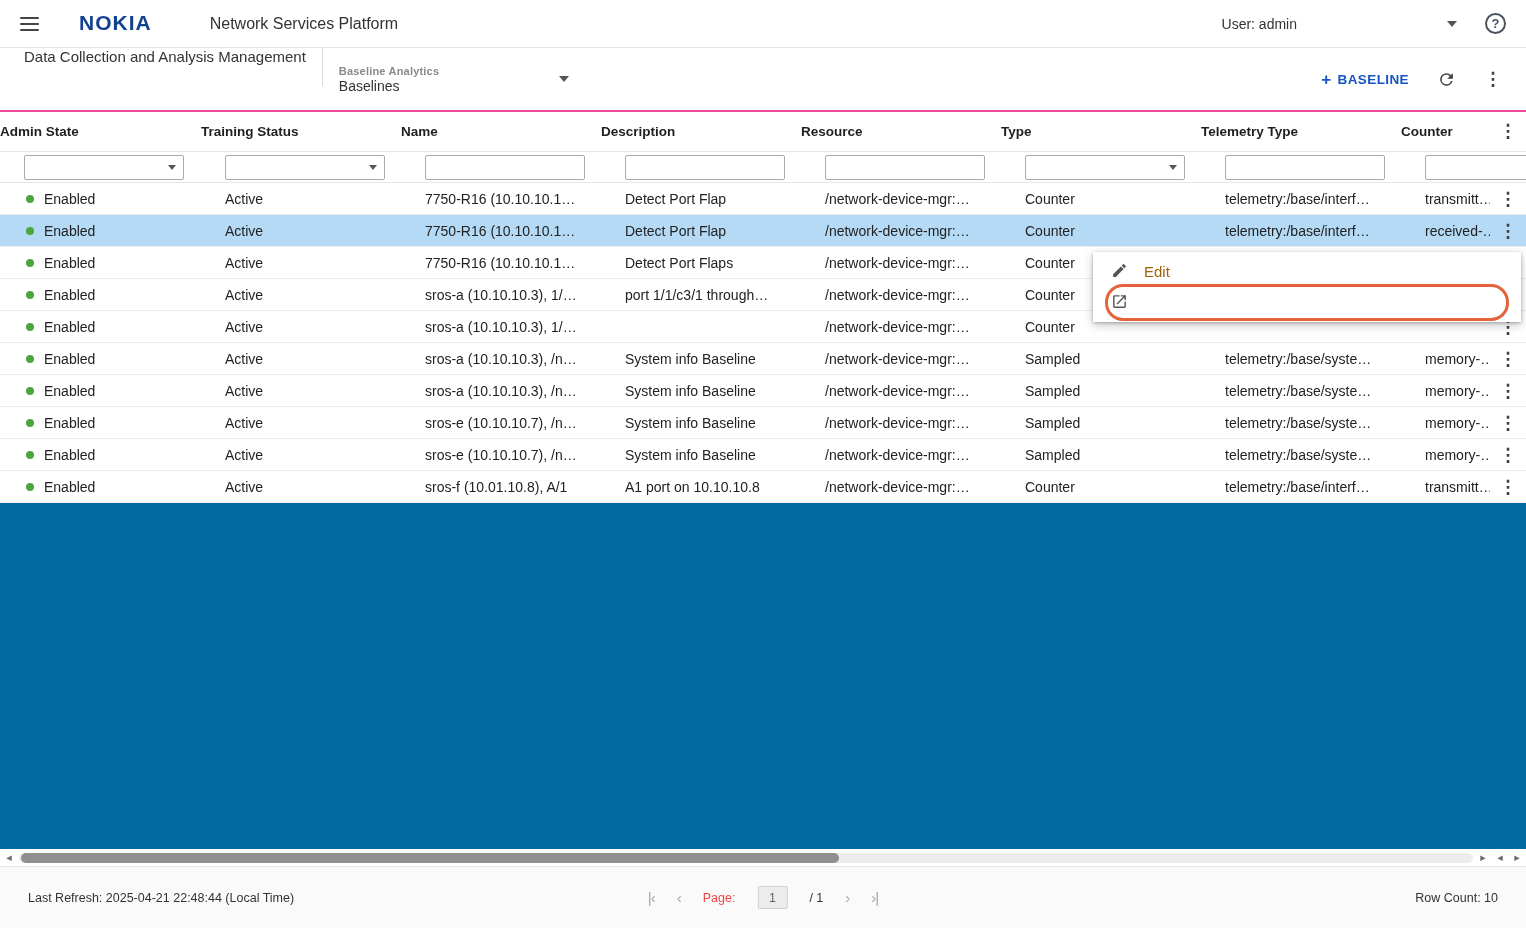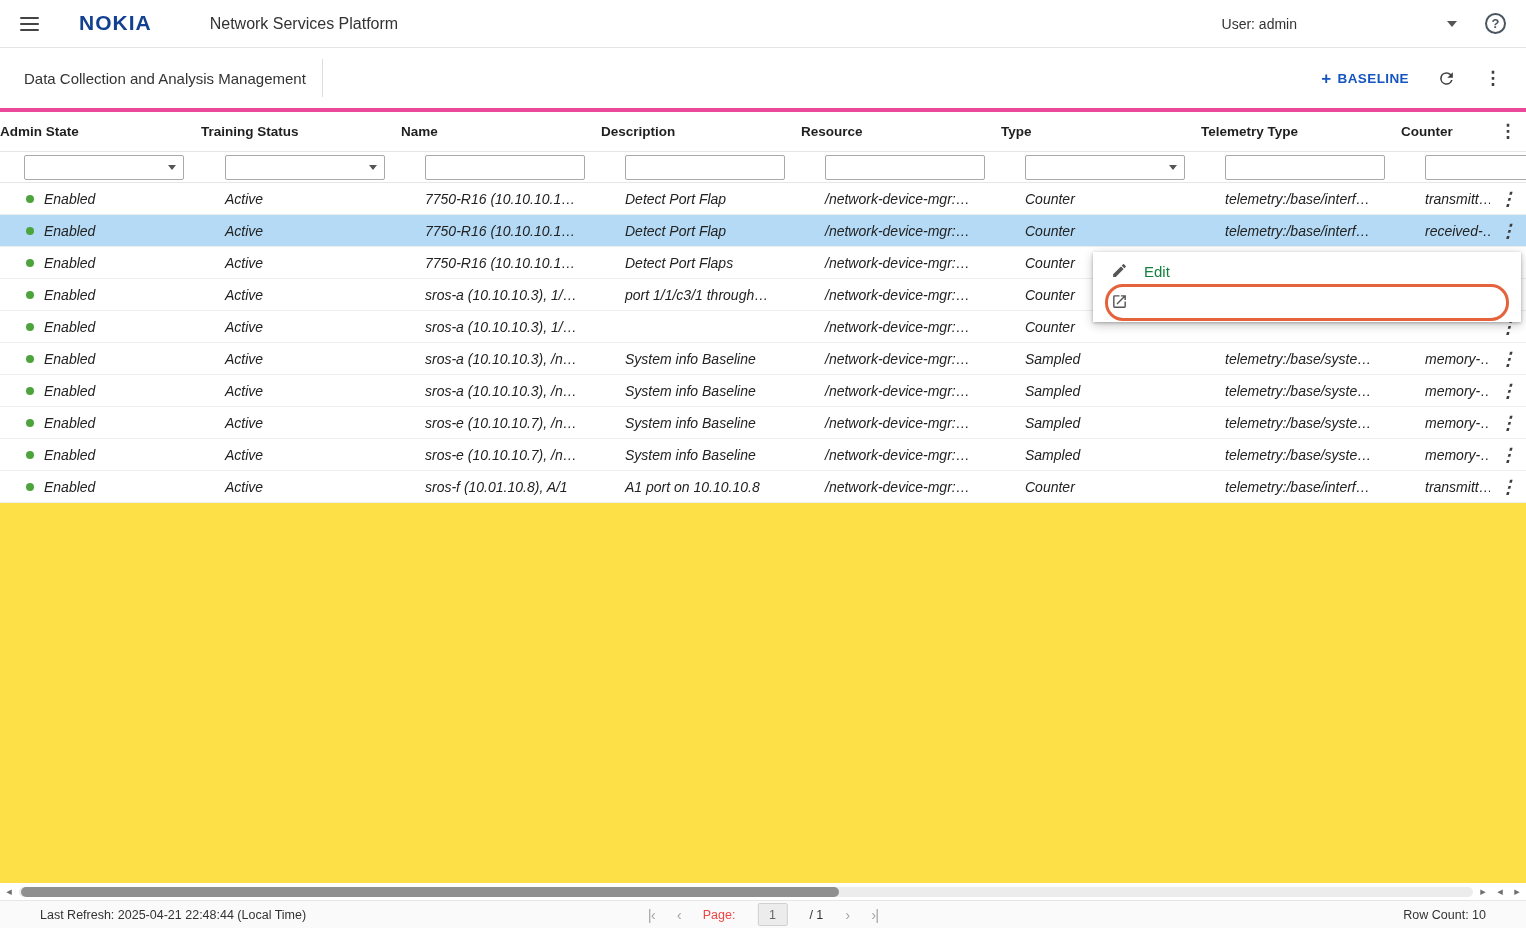--- a/index.html
+++ b/index.html
@@ -19,22 +19,22 @@
   .topbar-right { margin-left:auto; display:flex; align-items:center; }
   .user-label { font-size:14px; color:#333;text-align:right; }
   .caret { width:0; height:0; border-left:5px solid transparent; border-right:5px solid transparent;
            border-top:6px solid #555; display:inline-block; }
   .user-caret { margin-left:150px; cursor:pointer; }
   .help-btn { margin-left:28px; width:21px; height:21px; border:2px solid #4a5560; border-radius:50%;
               display:flex; align-items:center; justify-content:center; font-size:13px; font-weight:bold;
               color:#4a5560; cursor:pointer; }
 
   
-  .toolbar { height:64px; flex:none; display:flex; align-items:center; padding:0 24px;
-             border-bottom:4px solid #ec4899; background:#fff; }
+  .toolbar { height:64px; flex:none; display:flex; padding:0 24px;
+             border-bottom:2px solid #ec4899; background:#fff; }
   .page-title { font-size:15px; color:#333; white-space:nowrap; }
   .vdivider { width:1px; height:38px; background:#ddd; margin:0 16px; }
   .ctx-dropdown { display:flex; align-items:center; cursor:pointer; }
   .ctx-texts { display:flex; flex-direction:column; }
   .ctx-label { font-size:11px; font-weight:bold; color:#8a8a8a; letter-spacing:.2px; }
   .ctx-value { font-size:14px; color:#333; margin-top:1px; }
   .ctx-caret { margin-left:120px; }
   .toolbar-right { margin-left:auto; display:flex; align-items:center; gap:28px; }
   .add-btn { display:flex; align-items:center; gap:6px; color:#1655c0; font-size:13.5px; font-weight:bold;
              letter-spacing:.4px; cursor:pointer; }
@@ -51,50 +51,50 @@
   .filter-row { height:31px; align-items:center; border-bottom:1px solid #e6e6e6; flex:none; }
   .filter-cell { padding-left:24px; overflow:visible; }
   .f-input, .f-select { width:160px; height:25px; border:1px solid #a9a9a9; border-radius:2px;
                         background:#fff; font-size:13px; color:#333; padding:0 7px;
                         font-family:"Liberation Sans", sans-serif; }
   .f-select { display:flex; align-items:center; justify-content:flex-end; cursor:pointer; }
   .f-select .caret { border-top-width:5px; border-left-width:4.5px; border-right-width:4.5px; }
   .counter-filter { grid-column:8 / span 2; }
   .counter-filter .f-input { width:150px; }
 
-  .rows { flex:1; overflow:hidden; background:#fde047;font-style:italic; }
+  .rows { flex:1; overflow:hidden; background:#0369a1; }
   .row { height:32px; align-items:center; border-bottom:1px solid #ededed; font-size:14px; color:#222;
          cursor:pointer; background:#fff; }
   .row.selected { background:#b5daf5; }
   .row.selected .cell { }
   .cell { padding-left:24px; white-space:nowrap; overflow:hidden; }
   .admin-cell { display:flex; align-items:center; gap:10px; padding-left:26px; }
   .dot { width:8px; height:8px; border-radius:50%; background:#4ca43c; flex:none; }
   .row-kebab { text-align:center; }
 
   
   .context-menu { position:absolute; left:1093px; top:252px; width:428px; background:#fff;
                   box-shadow:0 1px 3px rgba(0,0,0,.25), 0 3px 10px rgba(0,0,0,.22);
                   padding:4px 0; z-index:30; }
   .menu-item { height:31px; display:flex; align-items:center; gap:16px; padding:0 18px;
-               font-size:15px; color:#15803d; cursor:pointer; white-space:nowrap; }
+               font-size:15px; color:#a16207; cursor:pointer; white-space:nowrap; }
   .menu-item svg { width:17px; height:17px; flex:none; }
   .annotation-ring { position:absolute; left:12px; top:32px; width:404px; height:37px;
                      border:3px solid #e4623c; border-radius:18px; pointer-events:none; z-index:31; }
 
   
   .hscroll { height:17px; flex:none; display:flex; align-items:center; padding:0 2px; gap:3px; }
   .scroll-arrow { color:#6e6e6e; font-size:11px; width:14px; text-align:center; cursor:pointer; line-height:1; }
   .scroll-track { flex:1; height:10px; background:#ececec; border-radius:5px; position:relative; cursor:pointer; }
   .scroll-thumb { position:absolute; left:2px; top:0; width:818px; height:10px; background:#8f8f8f;
                   border-radius:5px; cursor:grab; }
 
   
-  .footer { height:28px; flex:none; background:#fafafa; border-top:1px solid #e6e6e6;
-            display:flex; align-items:center; padding:0 40px; position:relative; }
+  .footer { height:62px; flex:none; background:#fafafa; border-top:1px solid #e6e6e6;
+            display:flex; align-items:center; padding:0 28px; position:relative; }
   .last-refresh { font-size:12.5px; color:#333; }
   .pagination { position:absolute; left:50%; transform:translateX(-50%); display:flex; align-items:center; gap:22px; }
   .pg-icon { color:#a6a6a6; font-size:15px; cursor:pointer; letter-spacing:-1px; line-height:1; user-select:none; }
   .pg-label { font-size:12.5px; color:#ef4444; }
   .pg-input { width:30px; height:23px; border:1px solid #d0d0d0; border-radius:2px; background:#ececec;
               text-align:center; font-size:12.5px; color:#666; font-family:"Liberation Sans", sans-serif; }
   .pg-total { font-size:12.5px; color:#333; }
   .row-count { margin-left:auto; font-size:12.5px; color:#333; }
 </style>
 </head>
@@ -113,20 +113,27 @@
     <div class="topbar-right">
       <span class="user-label">User: admin</span>
       <span class="caret user-caret"></span>
       <span class="help-btn">?</span>
     </div>
   </header>
 
   <div class="toolbar">
     <div class="page-title">Data Collection and Analysis Management</div>
     <div class="vdivider"></div>
+    <div class="ctx-dropdown">
+      <div class="ctx-texts">
+        <span class="ctx-label">Baseline Analytics</span>
+        <span class="ctx-value">Baselines</span>
+      </div>
+      <span class="caret ctx-caret"></span>
+    </div>
     <div class="toolbar-right">
       <div class="add-btn">
         <span class="plus-glyph">+</span>
         <span>BASELINE</span>
       </div>
       <div class="icon-btn">
         <svg width="19" height="19" viewBox="0 0 24 24">
             <path fill="#3f3f3f" d="M17.65 6.35A7.96 7.96 0 0 0 12 4a8 8 0 1 0 7.73 10h-2.08A6 6 0 1 1 12 6c1.66 0 3.15.69 4.22 1.78L13 11h7V4l-2.35 2.35z"></path>
           </svg>
       </div>

